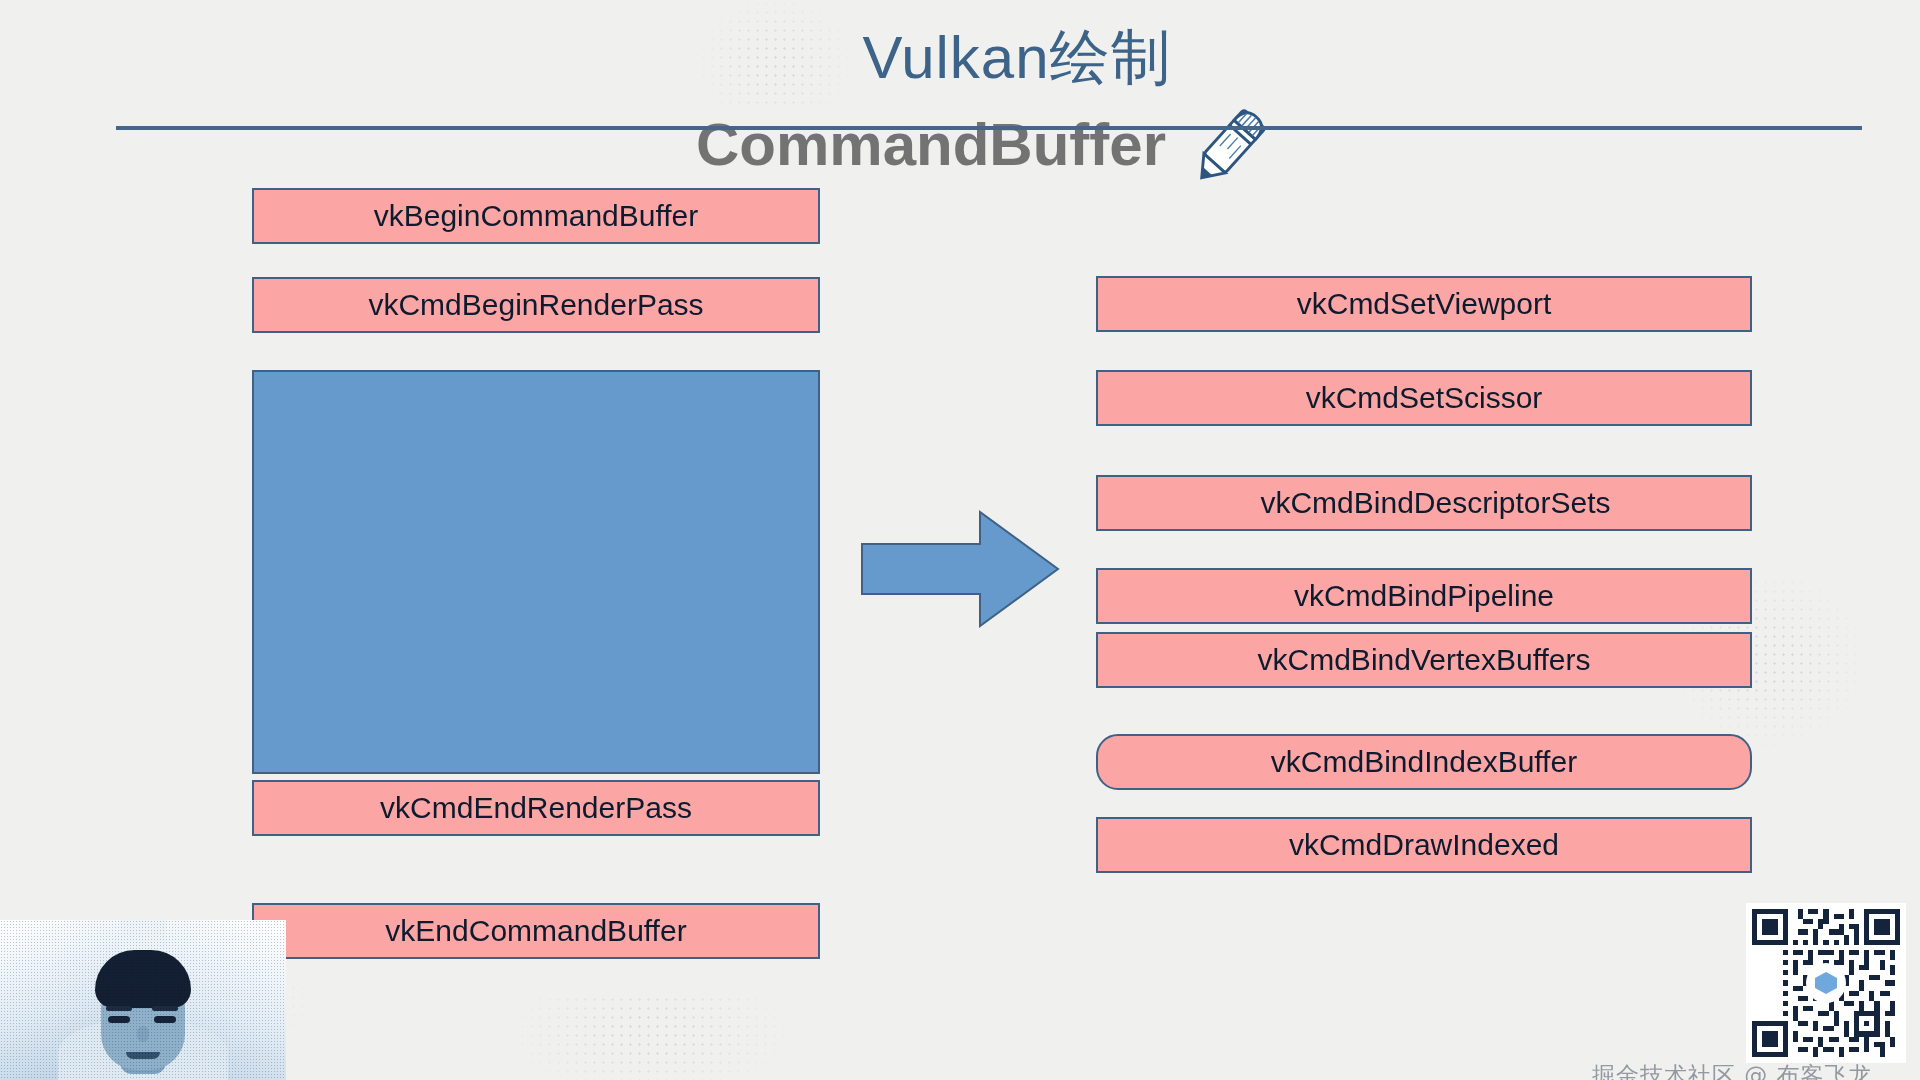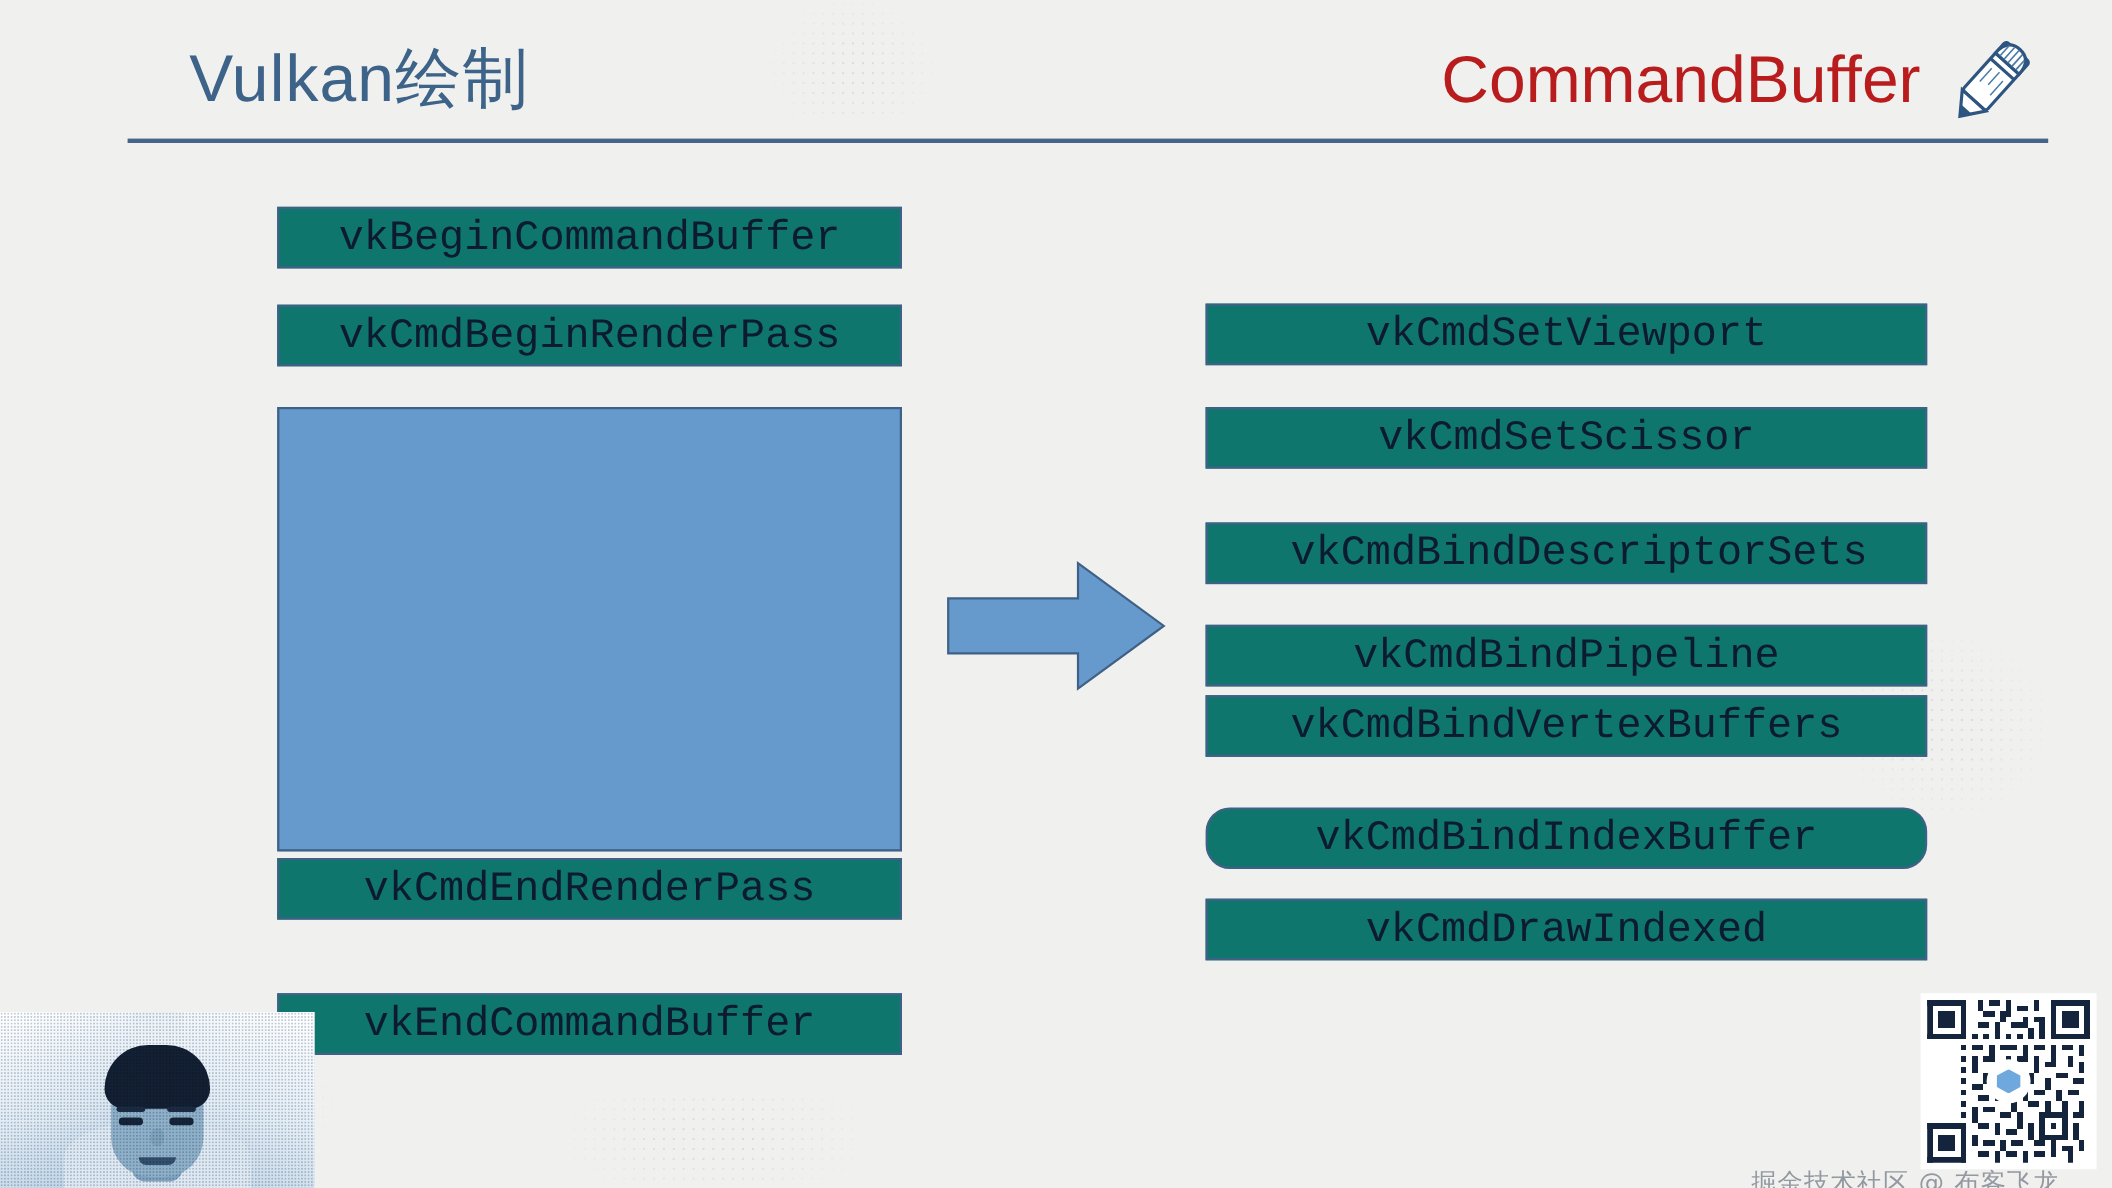--- a/index.html
+++ b/index.html
@@ -48,67 +48,68 @@
     width: 1746px;
     height: 112px;
   }
   .header-titles {
     position: absolute;
     left: 0; right: 0; top: 0;
     height: 108px;
     display: flex;
     align-items: center;
     justify-content: space-between;
+    flex-direction: column;
   }
   .title-left {
     font-size: 60px;
     color: #3d6389;
     letter-spacing: 1px;
     font-weight: 400;
     padding-left: 56px;
     white-space: nowrap;
   }
   .title-right-wrap {
     display: flex;
     align-items: center;
     gap: 14px;
     padding-right: 6px;
   }
   .title-right {
     font-size: 60px;
-    color: #b91c1c;
+    color: #737373;
     letter-spacing: 0px;
-    font-weight: 400;
+    font-weight: 700;
     white-space: nowrap;
   }
   .pencil-icon {
     width: 96px;
     height: 96px;
     display: block;
     margin-bottom: -6px;
   }
   .header-rule {
     position: absolute;
     left: 0;
     bottom: 0;
     width: 100%;
     height: 4px;
     background: #46658a;
   }
 
   
   .vk-box {
     position: absolute;
-    background: #0f766e;
+    background: #fca5a5;
     border: 2px solid #3f6186;
     display: flex;
     align-items: center;
     justify-content: center;
-    font-family: Liberation Mono, monospace;
-    font-size: 38px;
+    font-family: Liberation Sans, sans-serif;
+    font-size: 30px;
     color: #0d1b2e;
     letter-spacing: 0px;
     white-space: nowrap;
   }
   .blank-box {
     position: absolute;
     background: #6699cc;
     border: 2px solid #3f6186;
   }
 

